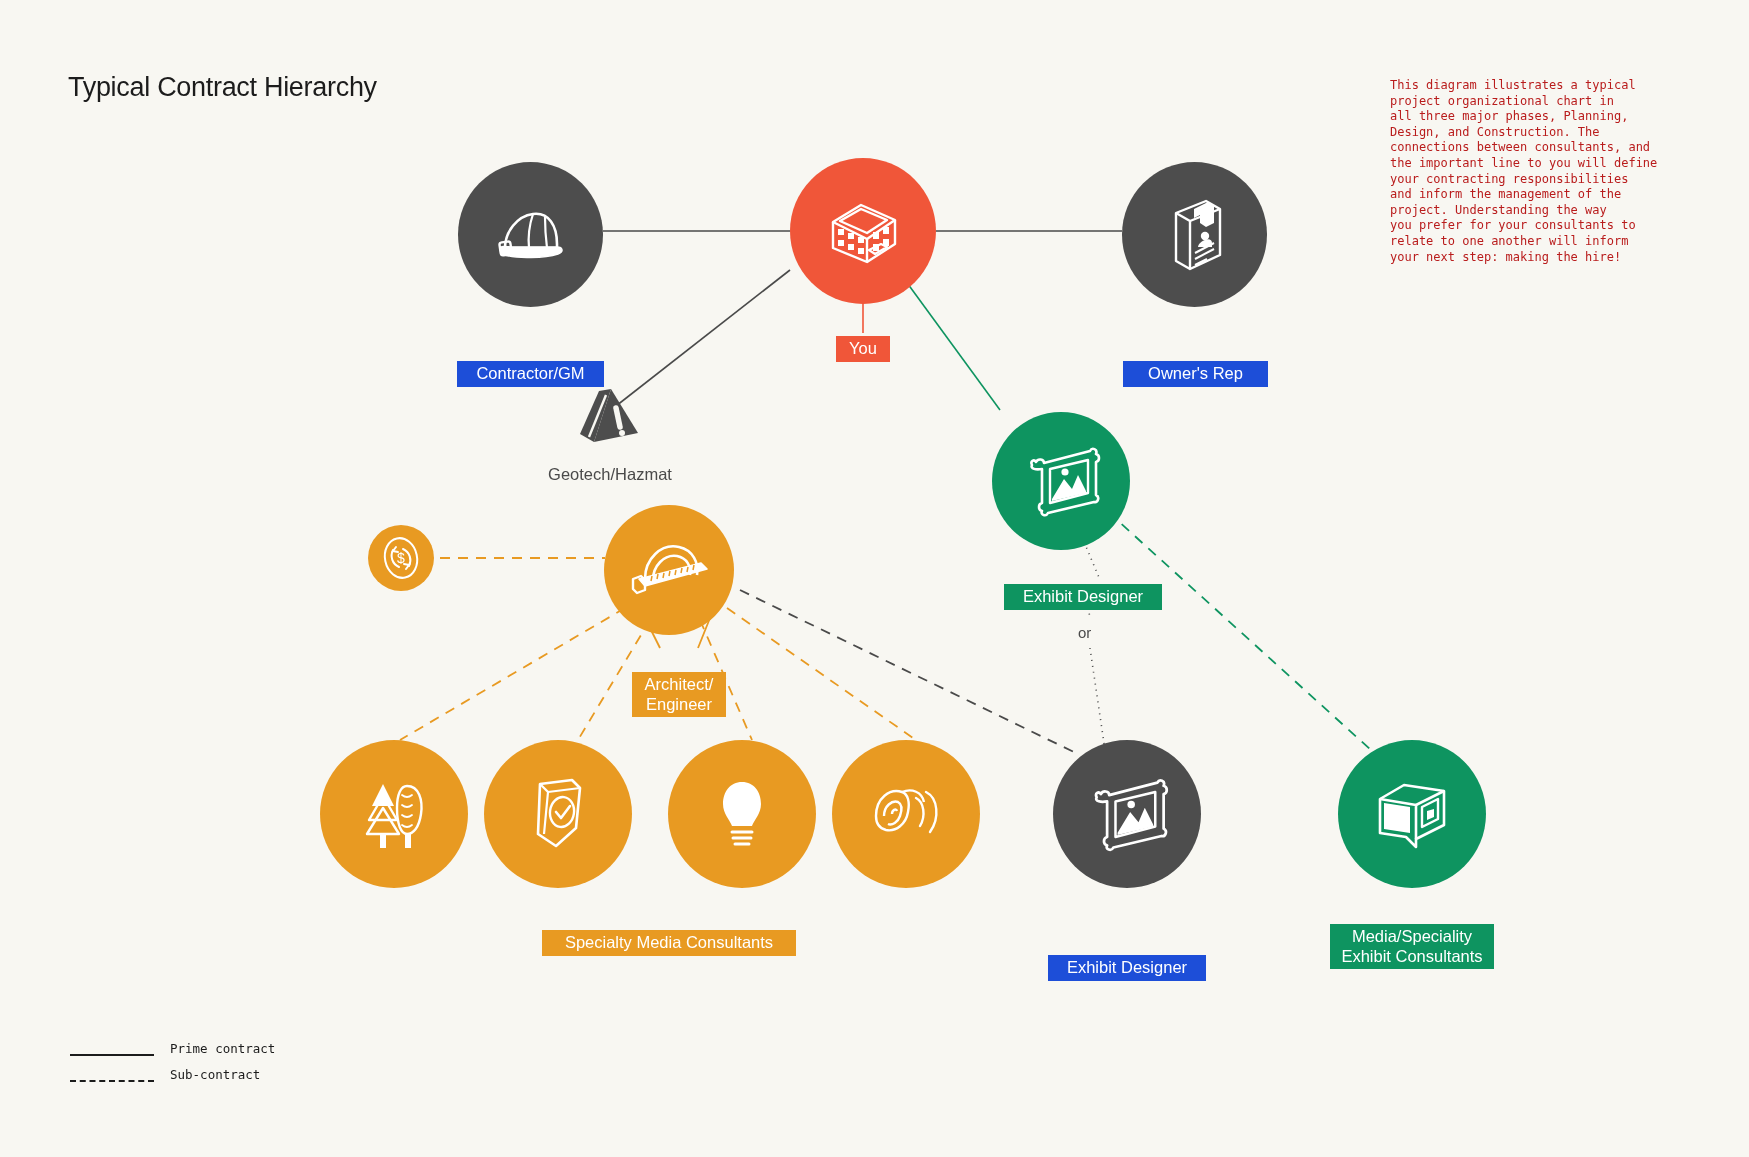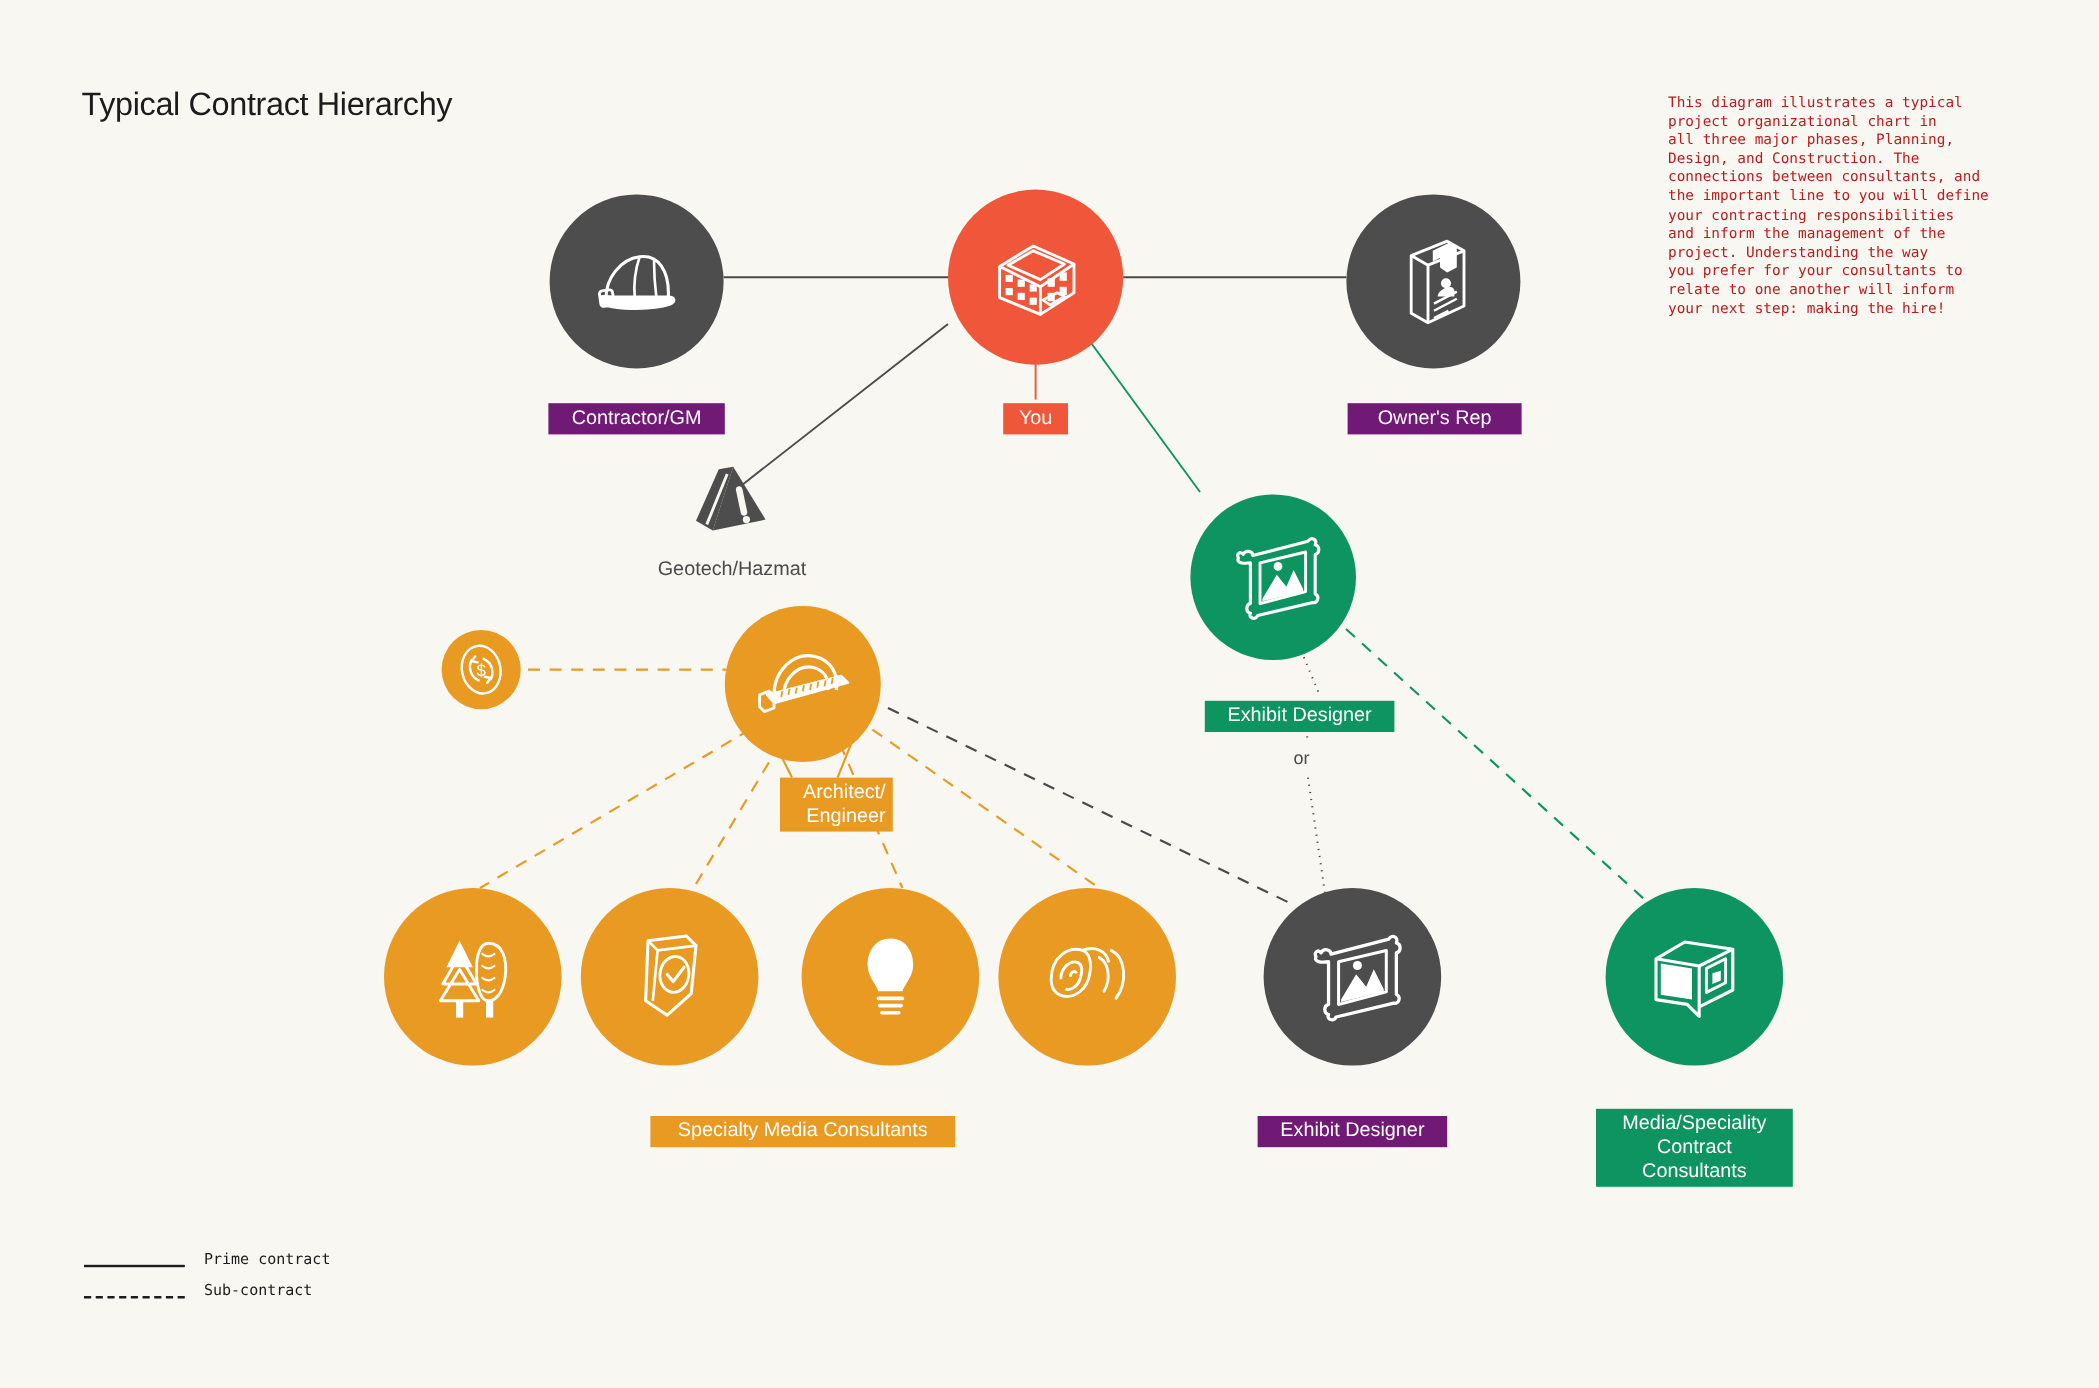--- a/index.html
+++ b/index.html
@@ -59,21 +59,21 @@
   
   .label {
     position: absolute;
     font-size: 16.5px;
     line-height: 21px;
     color: #FFFFFF;
     padding: 2px 6px 3px 6px;
     white-space: pre-line;
     text-align: center;
   }
-  .lbl-dark   { background: #701a75; }
+  .lbl-dark   { background: #1d4ed8; margin-top: 25px; }
   .lbl-red    { background: #F05639; }
   .lbl-green  { background: #0E9460; }
   .lbl-orange { background: #E89A22; }
   .lbl-plain  { background: transparent; color: #4A4A4A; }
 
   .label.two-line { line-height: 20px; }
 
   
   #or-text {
     position: absolute;
@@ -247,21 +247,21 @@
           <path d="M42 41 L43 36"></path>
             <path d="M48 40 L49 35"></path>
             <path d="M54 38 L55 33"></path>
           <path d="M60 37 L61 32"></path>
             <path d="M66 35 L67 30"></path>
         </g>
         <path d="M6 44 L14 41 L18 45 L18 55 L10 58 L6 54 Z" fill="none" stroke="#fff" stroke-width="2.4" stroke-linejoin="round"></path>
       </svg>
     </span>
   </div>
-  <div class="label lbl-orange two-line" style="left:632px; top:648px; width:94px; text-align:right;margin-left:18px;">Architect/
+  <div class="label lbl-orange two-line" style="left:632px; top:672px; width:94px; text-align:center;">Architect/
 Engineer</div>
 
   <div class="node n-orange" style="left:320px; top:740px; width:148px; height:148px;">
     <span>
       <svg width="66" height="76" viewBox="0 0 66 76">
         <path d="M22 8 L33 30 L11 30 Z" fill="#fff"></path>
         <path d="M22 20 L36 44 L8 44 Z" fill="none" stroke="#fff" stroke-width="2.4" stroke-linejoin="round"></path>
         <path d="M22 32 L38 58 L6 58 Z" fill="none" stroke="#fff" stroke-width="2.4" stroke-linejoin="round"></path>
         <rect x="19" y="58" width="6" height="14" fill="#fff"></rect>
         <path d="M46 10 C58 10, 62 24, 60 38 C58 52, 52 58, 46 58 C40 58, 36 48, 36 32 C36 18, 40 10, 46 10 Z" fill="none" stroke="#fff" stroke-width="2.4"></path>
@@ -359,21 +359,21 @@
           <path d="M46 28 L74 14"></path>
         </g>
         <path d="M22 14 L34 8 L34 20 Z" fill="#fff" opacity="0.001"></path>
         <path d="M52 30 L68 22 L68 42 L52 50 Z" fill="none" stroke="#fff" stroke-width="2.4" stroke-linejoin="round"></path>
         <path d="M57 34 L64 32 L64 40 L57 43 Z" fill="#fff"></path>
         <path d="M14 26 L14 52 L40 56 L40 30 Z" fill="#fff"></path>
       </svg>
     </span>
   </div>
   <div class="label lbl-green two-line" style="left:1330px; top:924px; width:164px;">Media/Speciality
-Contract Consultants</div>
+Exhibit Consultants</div>
 
   <div id="legend">
     <div class="legend-row">
       <span class="legend-sample legend-solid"></span>
       <span class="legend-text">Prime contract</span>
     </div>
     <div class="legend-row">
       <span class="legend-sample legend-dash"></span>
       <span class="legend-text">Sub-contract</span>
     </div>

